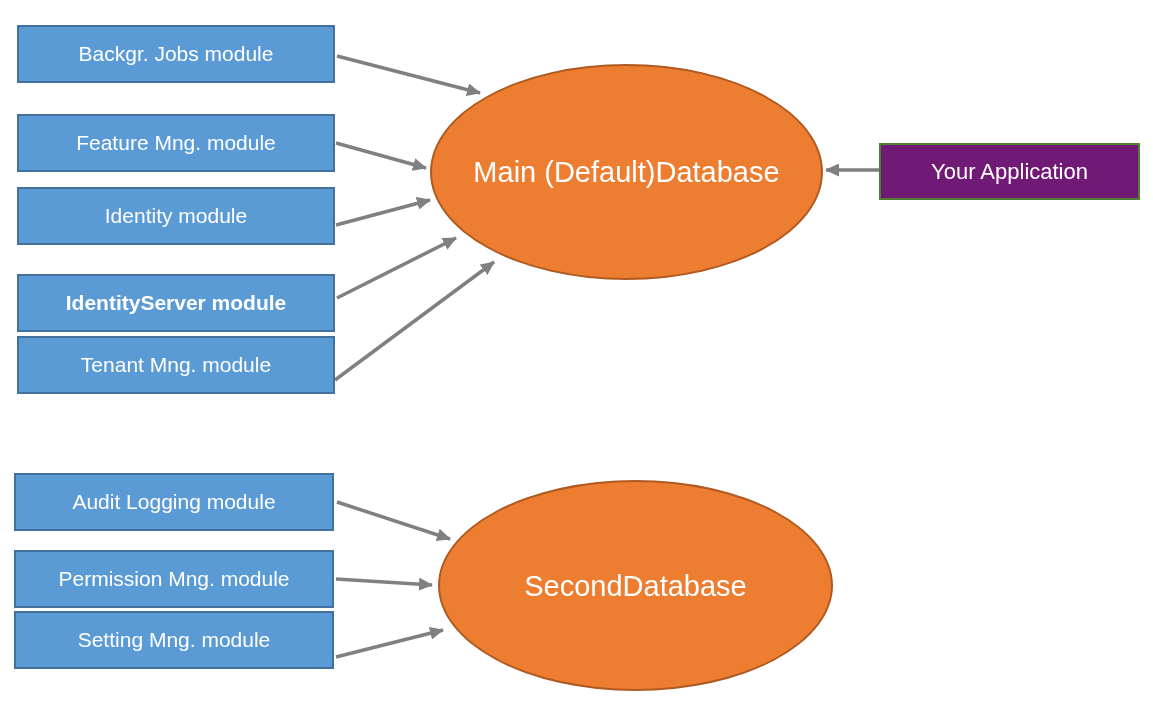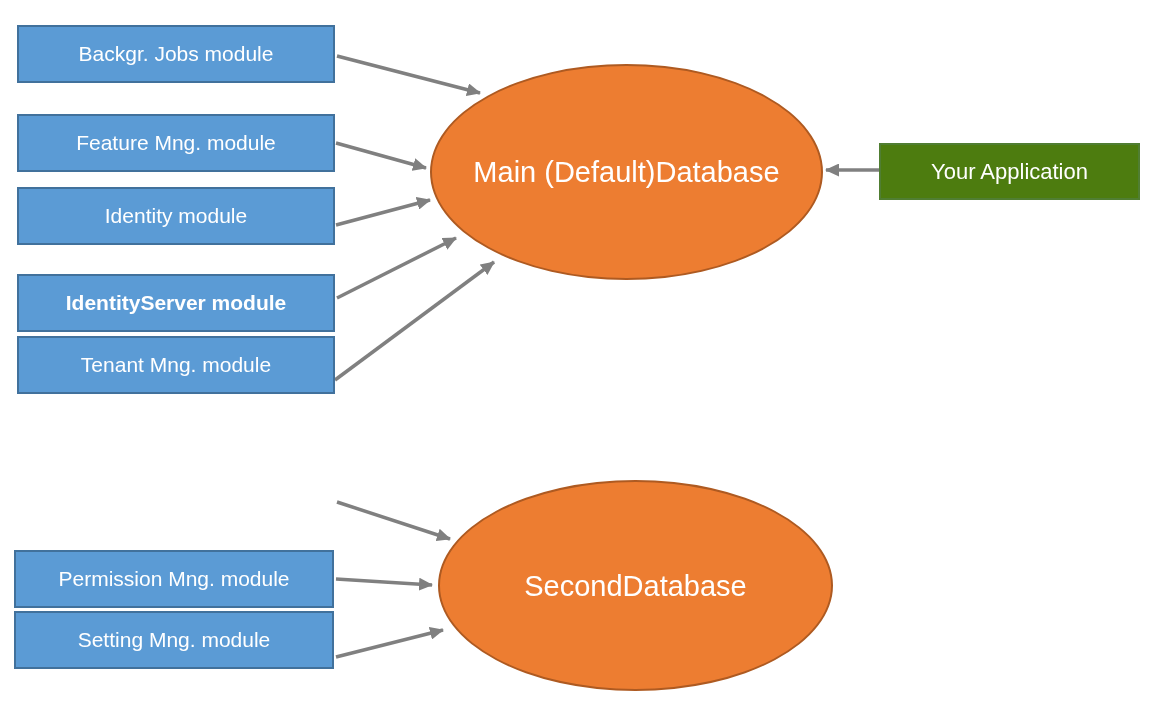--- a/index.html
+++ b/index.html
@@ -49,21 +49,21 @@
     text-align: center;
   }
   #db-main { left: 430px; top: 64px; width: 393px; height: 216px; }
   #db-second { left: 438px; top: 480px; width: 395px; height: 211px; }
   .app-box {
     position: absolute;
     left: 879px;
     top: 143px;
     width: 261px;
     height: 57px;
-    background: #4d7c0f;
+    background: #701a75;
     border: 2px solid #507E32;
     box-sizing: border-box;
     display: flex;
     align-items: center;
     justify-content: center;
     color: #ffffff;
     font-size: 22px;
   }
   svg.arrows {
     position: absolute;
@@ -107,20 +107,23 @@
   <div class="module-box" style="top:187px;">
     <span>Identity module</span>
   </div>
   <div class="module-box" style="top:274px;font-weight:bold;">
     <span>IdentityServer module</span>
   </div>
   <div class="module-box" style="top:336px;">
     <span>Tenant Mng. module</span>
   </div>
 
+  <div class="module-box lower" style="top:473px;">
+    <span>Audit Logging module</span>
+  </div>
   <div class="module-box lower" style="top:550px;">
     <span>Permission Mng. module</span>
   </div>
   <div class="module-box lower" style="top:611px;">
     <span>Setting Mng. module</span>
   </div>
 
   <div class="db-ellipse" id="db-main">
     <span>Main (Default)</span>
     <span>Database</span>

